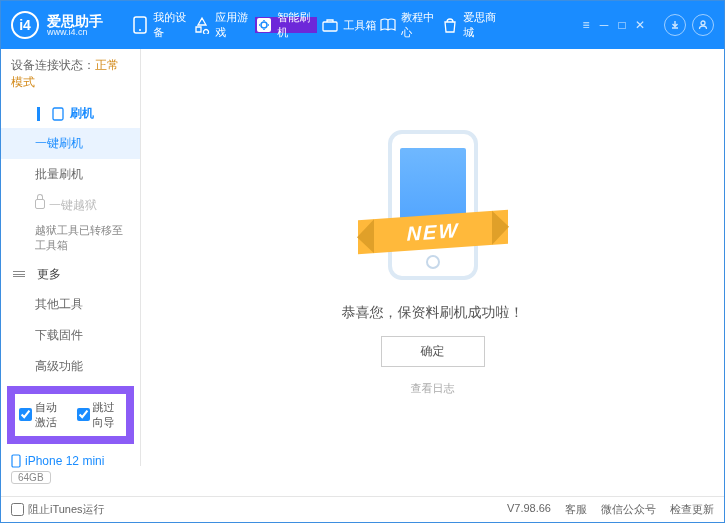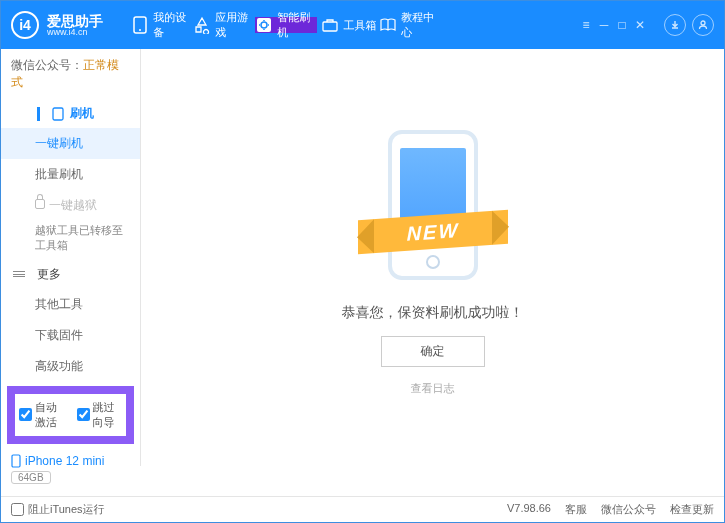--- a/index.html
+++ b/index.html
@@ -106,20 +106,28 @@
       <span>工具箱</span>
     </div>
     <div class="navitem">
       <span class="navicon">
             <svg width="18" height="16" viewBox="0 0 18 16">
               <path d="M2 3 q4 -2 7 0 q3 -2 7 0 v10 q-4 -2 -7 0 q-3 -2 -7 0 z M9 3 v10" fill="none" stroke="#fff" stroke-width="1.2"></path>
             </svg>
           </span>
       <span>教程中心</span>
     </div>
+    <div class="navitem">
+      <span class="navicon">
+            <svg width="16" height="18" viewBox="0 0 16 18">
+              <path d="M3 6 h10 l-1 10 H4 z M5 6 a3 3 0 0 1 6 0" fill="none" stroke="#fff" stroke-width="1.3"></path>
+            </svg>
+          </span>
+      <span>爱思商城</span>
+    </div>
   </div>
   <div class="winbtns">
     <span class="tinybox">≡</span>
     <span class="tinybox">─</span>
     <span class="tinybox">□</span>
     <span class="tinybox">✕</span>
     <span style="width:6px"></span>
     <span class="circlebtn">
           <svg width="12" height="12" viewBox="0 0 12 12">
             <path d="M6 2 v5 M3.5 5 L6 7.5 L8.5 5 M3 9 h6" stroke="#cfe7ff" stroke-width="1.4" fill="none"></path>
@@ -130,21 +138,21 @@
             <circle cx="6" cy="4" r="2" fill="none" stroke="#cfe7ff" stroke-width="1.3"></circle>
             <path d="M2.5 10 a3.5 3 0 0 1 7 0" fill="none" stroke="#cfe7ff" stroke-width="1.3"></path>
           </svg>
         </span>
   </div>
 </div>
 
 <div class="body">
 <div class="sidebar">
   <div class="connstatus">
-    <span>微信公众号：</span><b>正常模式</b>
+    <span>设备连接状态：</span><b>正常模式</b>
   </div>
   <div class="section h">
     <span class="bar"></span>
     <svg width="12" height="14" viewBox="0 0 12 14">
             <rect x="1" y="1" width="10" height="12" rx="1.5" fill="none" stroke="#1a8cff" stroke-width="1.3"></rect>
           </svg>
     <span>刷机</span>
   </div>
   <div class="subitem active">一键刷机</div>
   <div class="subitem">批量刷机</div>

